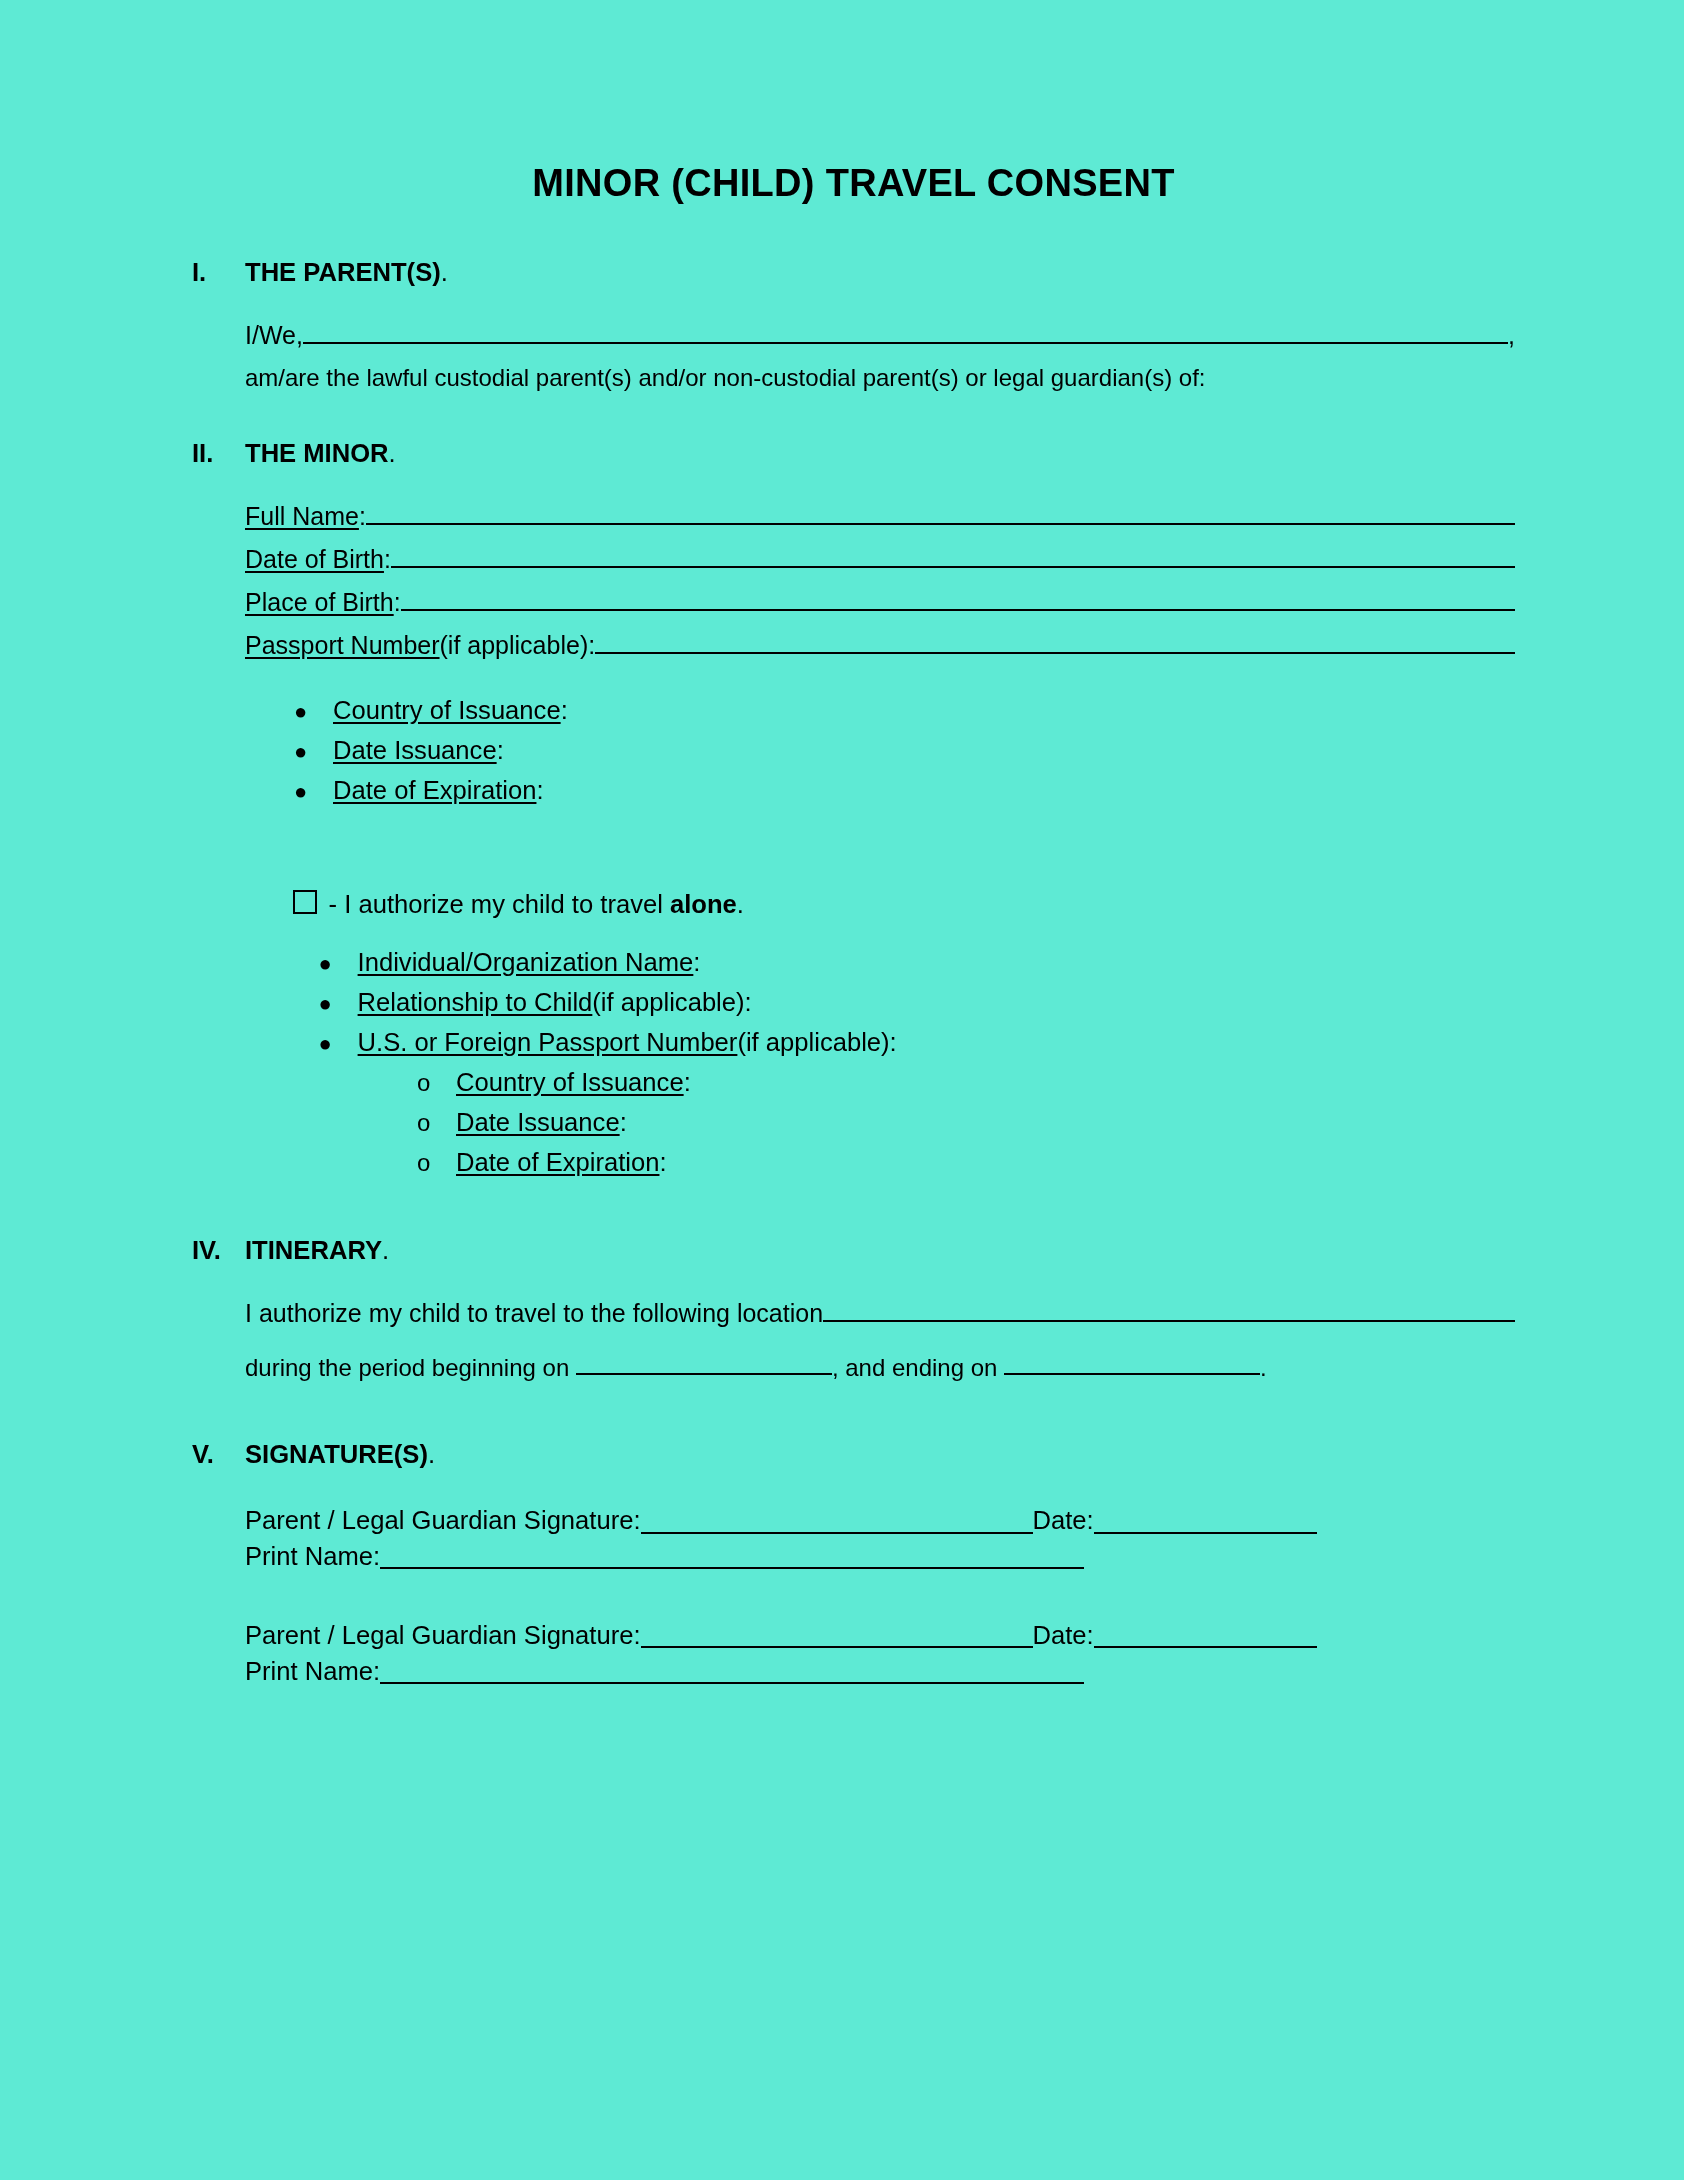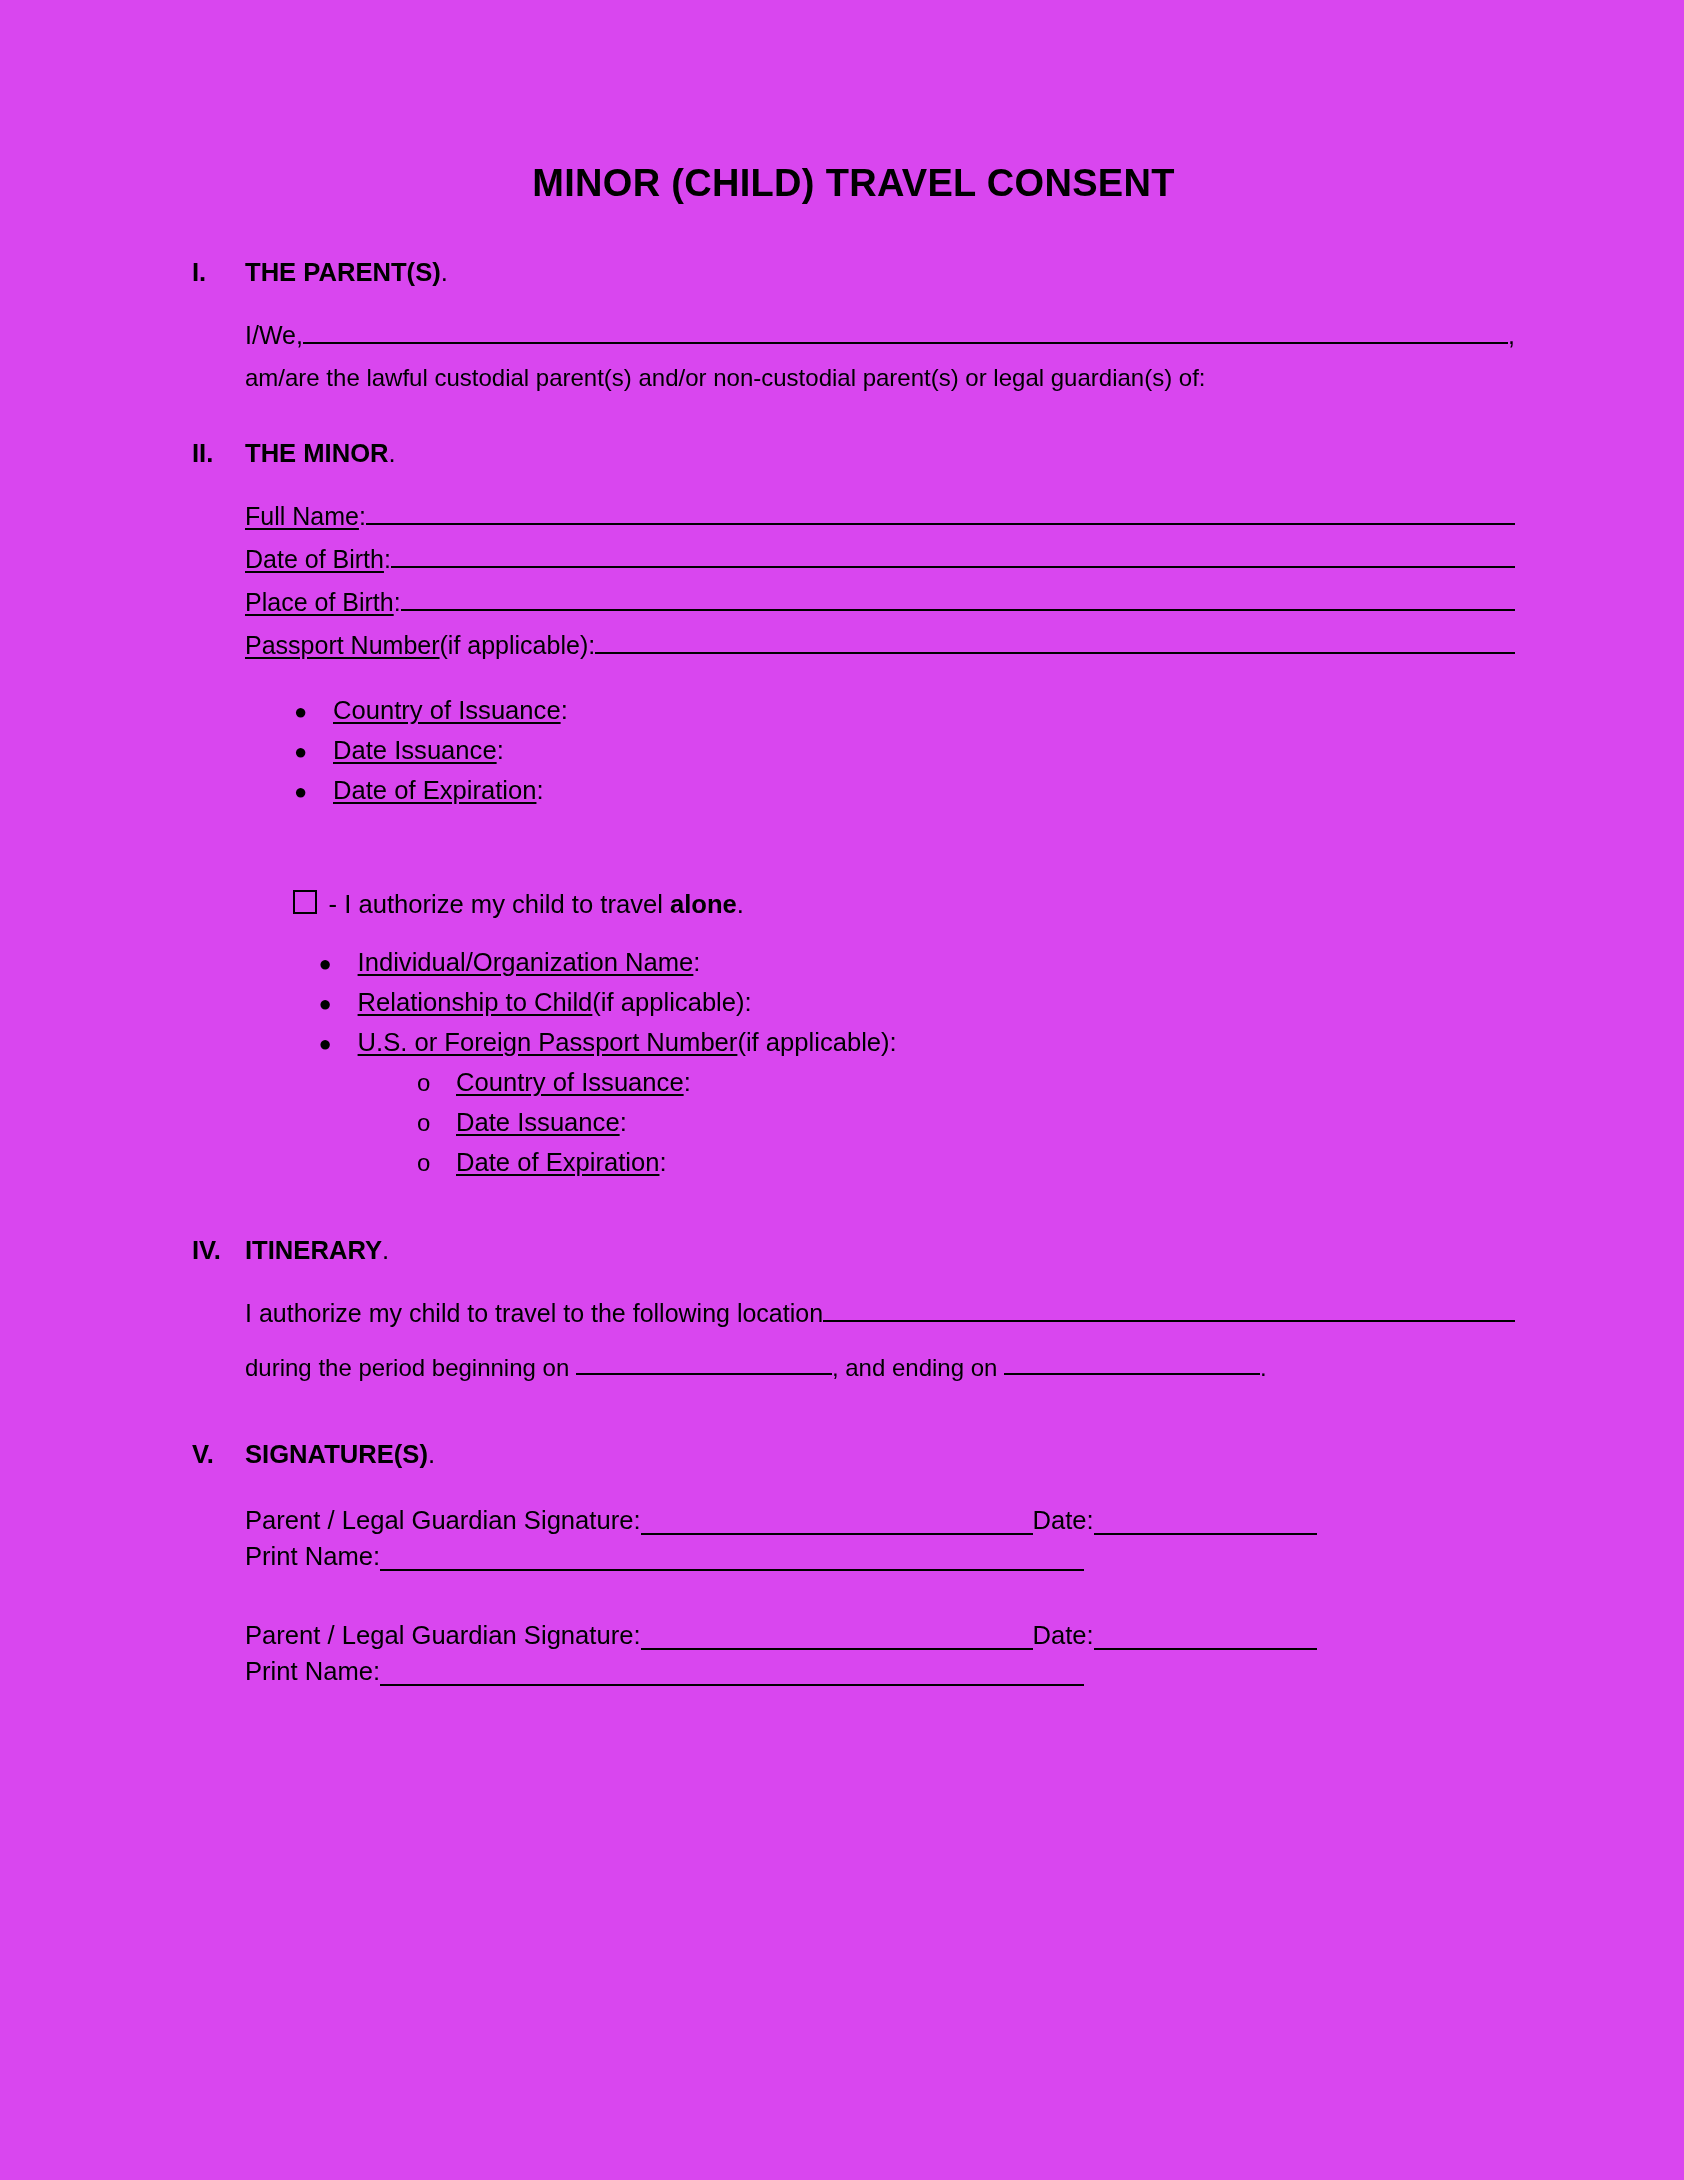--- a/index.html
+++ b/index.html
@@ -8,21 +8,21 @@
     background: #ffffff;
   }
   body {
     font-family: "Liberation Sans", sans-serif;
     color: #000000;
   }
   .page {
     width: 1685px;
     height: 2181px;
     position: relative;
-    background: #d946ef;
+    background: #5eead4;
     box-sizing: border-box;
     padding: 162px 170px 0 192px;
     overflow: hidden;
   }
   .doc-title {
     text-align: center;
     font-size: 38px;
     font-weight: bold;
     letter-spacing: 0.3px;
     margin: 0 0 53px 0;
@@ -112,21 +112,21 @@
   }
   .check-row {
     font-size: 25.6px;
     margin-bottom: 15.3px;
     display: flex;
     align-items: flex-start;
   }
   .sig-row {
     font-size: 25.6px;
     display: flex;
-    align-items: flex-end;
+    align-items: center;
     white-space: nowrap;
     margin-bottom: 6.8px;
   }
   .sig-fill {
     display: inline-block;
     border-bottom: 2.1px solid #000;
     height: 24px;
   }
   .spacer-10 { height: 8.5px; }
   .spacer-16 { height: 13.6px; }

